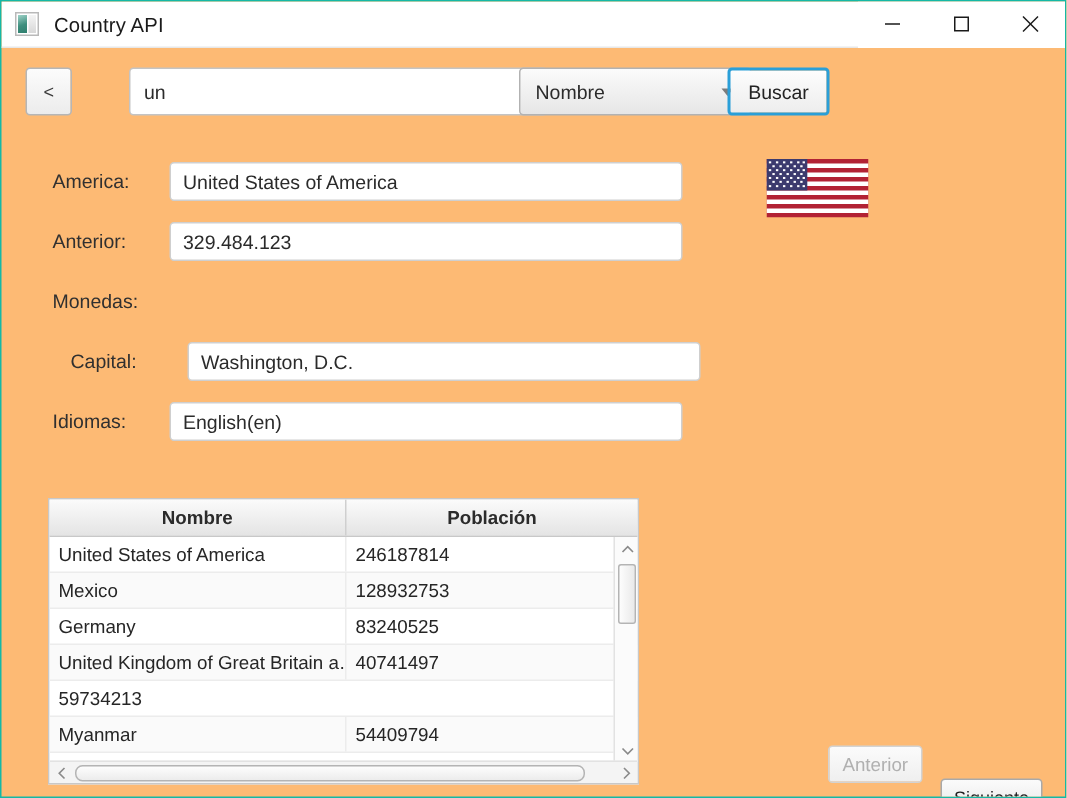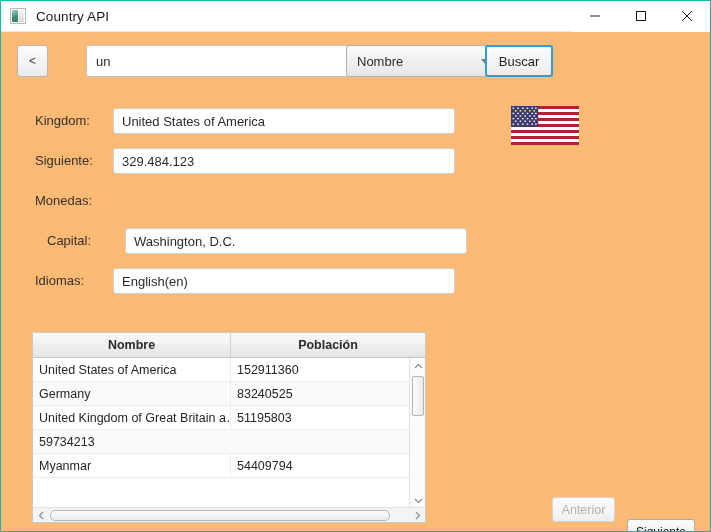--- a/index.html
+++ b/index.html
@@ -288,26 +288,26 @@
       <span class="sel-label">Nombre</span>
       <span class="sel-arrow"></span>
     </div>
 
     <div id="search-button">Buscar</div>
   </div>
 
   <div id="detail-form">
 
     <div class="field-row" style="top:19px;">
-      <span class="field-label">Kingdom:</span>
+      <span class="field-label">America:</span>
       <input class="field-value" type="text" readonly="" value="United States of America" style="">
     </div>
 
     <div class="field-row" style="top:59px;">
-      <span class="field-label">Siguiente:</span>
+      <span class="field-label">Anterior:</span>
       <input class="field-value" type="text" readonly="" value="329.484.123" style="">
     </div>
 
     <div class="field-row" style="top:99px;">
       <span class="field-label">Monedas:</span>
     </div>
 
     <div class="field-row" style="top:139px;margin-left:12px;">
       <span class="field-label">Capital:</span>
       <input class="field-value" type="text" readonly="" value="Washington, D.C." style="">
@@ -392,29 +392,33 @@
   <div id="results-table">
 
     <div id="table-head">
       <div class="th col-name">Nombre</div>
       <div class="th col-pop">Población</div>
     </div>
 
     <div id="table-body">
       <div class="trow">
         <div class="td col-name">United States of America</div>
-        <div class="td col-pop">152911360</div>
+        <div class="td col-pop">246187814</div>
+      </div>
+      <div class="trow">
+        <div class="td col-name">Mexico</div>
+        <div class="td col-pop">128932753</div>
       </div>
       <div class="trow">
         <div class="td col-name">Germany</div>
         <div class="td col-pop">83240525</div>
       </div>
       <div class="trow">
         <div class="td col-name">United Kingdom of Great Britain a…</div>
-        <div class="td col-pop">51195803</div>
+        <div class="td col-pop">40741497</div>
       </div>
       <div class="trow">
         <div class="td col-pop">59734213</div>
       </div>
       <div class="trow">
         <div class="td col-name">Myanmar</div>
         <div class="td col-pop">54409794</div>
       </div>
 
       <div id="v-scrollbar">

